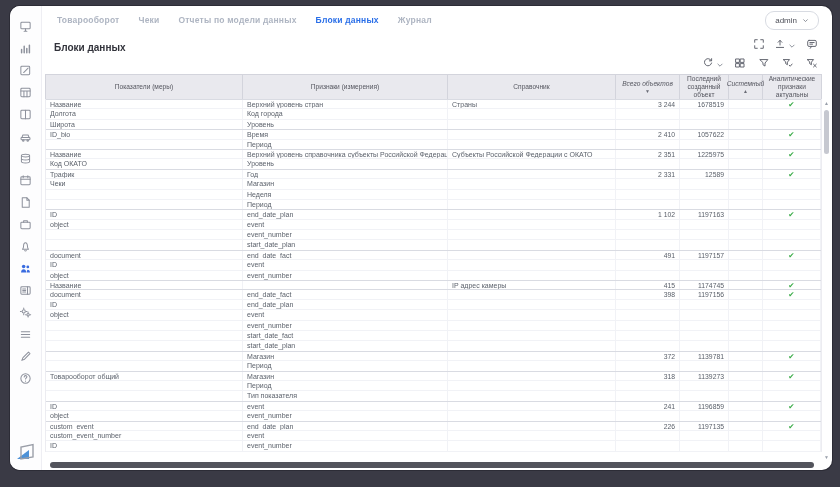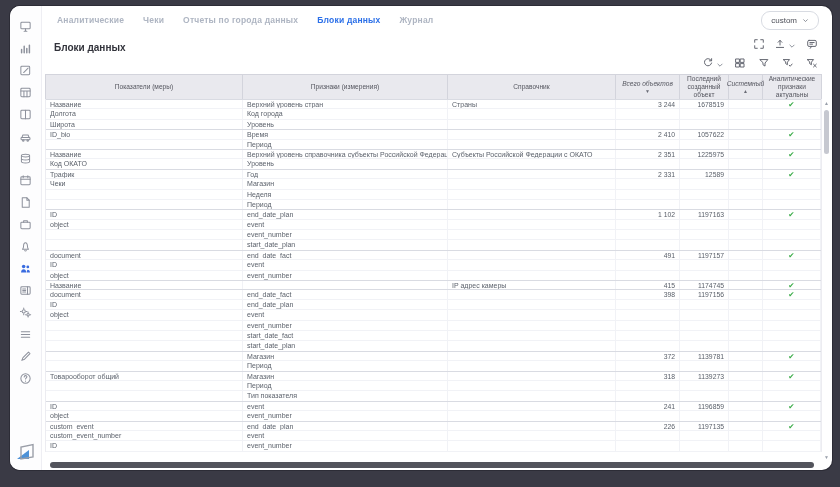--- a/index.html
+++ b/index.html
@@ -246,29 +246,29 @@
       </div>
     <div class="side-logo">
       <svg viewBox="0 0 22 20">
         <path d="M2 17L14 8v9z" fill="#2f7fd0" opacity="0.85"></path>
         <path d="M6 17V5l12-2.5V15z" fill="none" stroke="#9a9ea8" stroke-width="1.4"></path>
       </svg>
     </div>
   </div>
 
   <div class="topnav" id="topnav">
-      <span class="tab">Аналитические</span>
+      <span class="tab">Товарооборот</span>
       <span class="tab">Чеки</span>
-      <span class="tab">Отчеты по города данных</span>
+      <span class="tab">Отчеты по модели данных</span>
       <span class="tab active">Блоки данных</span>
       <span class="tab">Журнал</span>
     </div>
 
   <div class="user-pill">
-    <span>custom</span>
+    <span>admin</span>
     <svg viewBox="0 0 10 10">
         <path d="M2 3.5l3 3 3-3" fill="none" stroke="currentColor" stroke-width="1.2"></path>
       </svg>
   </div>
 
   <div class="page-title">Блоки данных</div>
 
   <div class="toolbar-row r1" id="toolbar1">
       <div class="tbtn">
         <span style="display: flex;">

